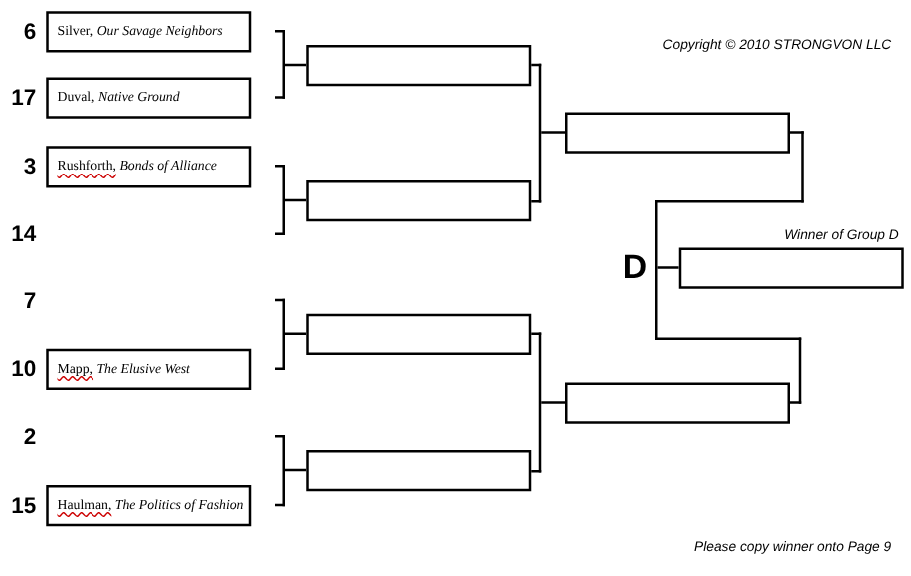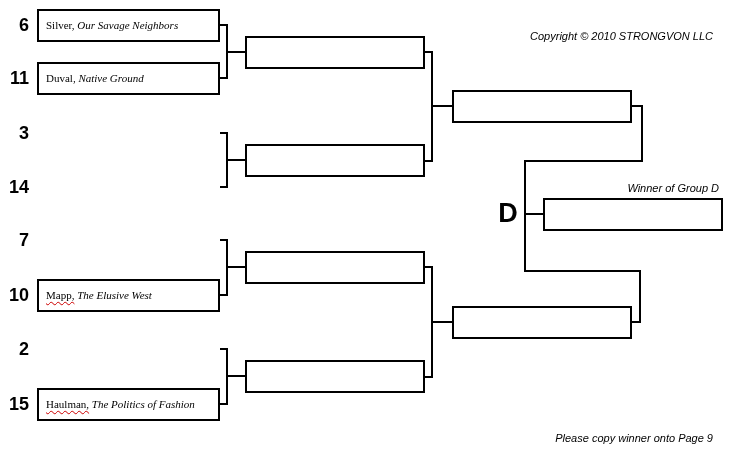--- a/index.html
+++ b/index.html
@@ -22,21 +22,21 @@
     left: 0;
     width: 29px;
     text-align: right;
     font: 700 18px/33px "Liberation Sans", sans-serif;
     color: #000;
   }
   
   .ebox {
     position: absolute;
     left: 37px;
-    width: 183px;
+    width: 164px;
     height: 33px;
     box-sizing: border-box;
     border: 2px solid var(--line, #000);
     background: var(--background, #fff);
     display: flex;
     align-items: center;
   }
   .etext {
     padding: 0 2px 0 7px;
     font: 11px/12.5px "Liberation Serif", serif;
@@ -93,38 +93,44 @@
   }
 </style>
 </head>
 <body>
 
 <div class="page">
 
   <div class="copyright">Copyright © 2010 STRONGVON LLC</div>
 
   <div class="seed" style="top:9px">6</div>
-  <div class="seed" style="top:62px">11</div>
+  <div class="seed" style="top:62px">17</div>
   <div class="seed" style="top:117px">3</div>
   <div class="seed" style="top:171px">14</div>
   <div class="seed" style="top:224px">7</div>
   <div class="seed" style="top:279px">10</div>
   <div class="seed" style="top:333px">2</div>
   <div class="seed" style="top:388px">15</div>
 
   <div class="ebox" style="top:9px">
     <div class="etext">
       <span>Silver,</span>
       <span class="t">Our Savage Neighbors</span>
     </div>
   </div>
   <div class="ebox" style="top:62px">
     <div class="etext">
       <span>Duval,</span>
       <span class="t">Native Ground</span>
+    </div>
+  </div>
+  <div class="ebox" style="top:117px">
+    <div class="etext">
+      <span class="misspelled">Rushforth,</span>
+      <span class="t">Bonds of Alliance</span>
     </div>
   </div>
   <div class="ebox" style="top:279px">
     <div class="etext">
       <span class="misspelled">Mapp,</span>
       <span class="t">The Elusive West</span>
     </div>
   </div>
   <div class="ebox" style="top:388px">
     <div class="etext">

